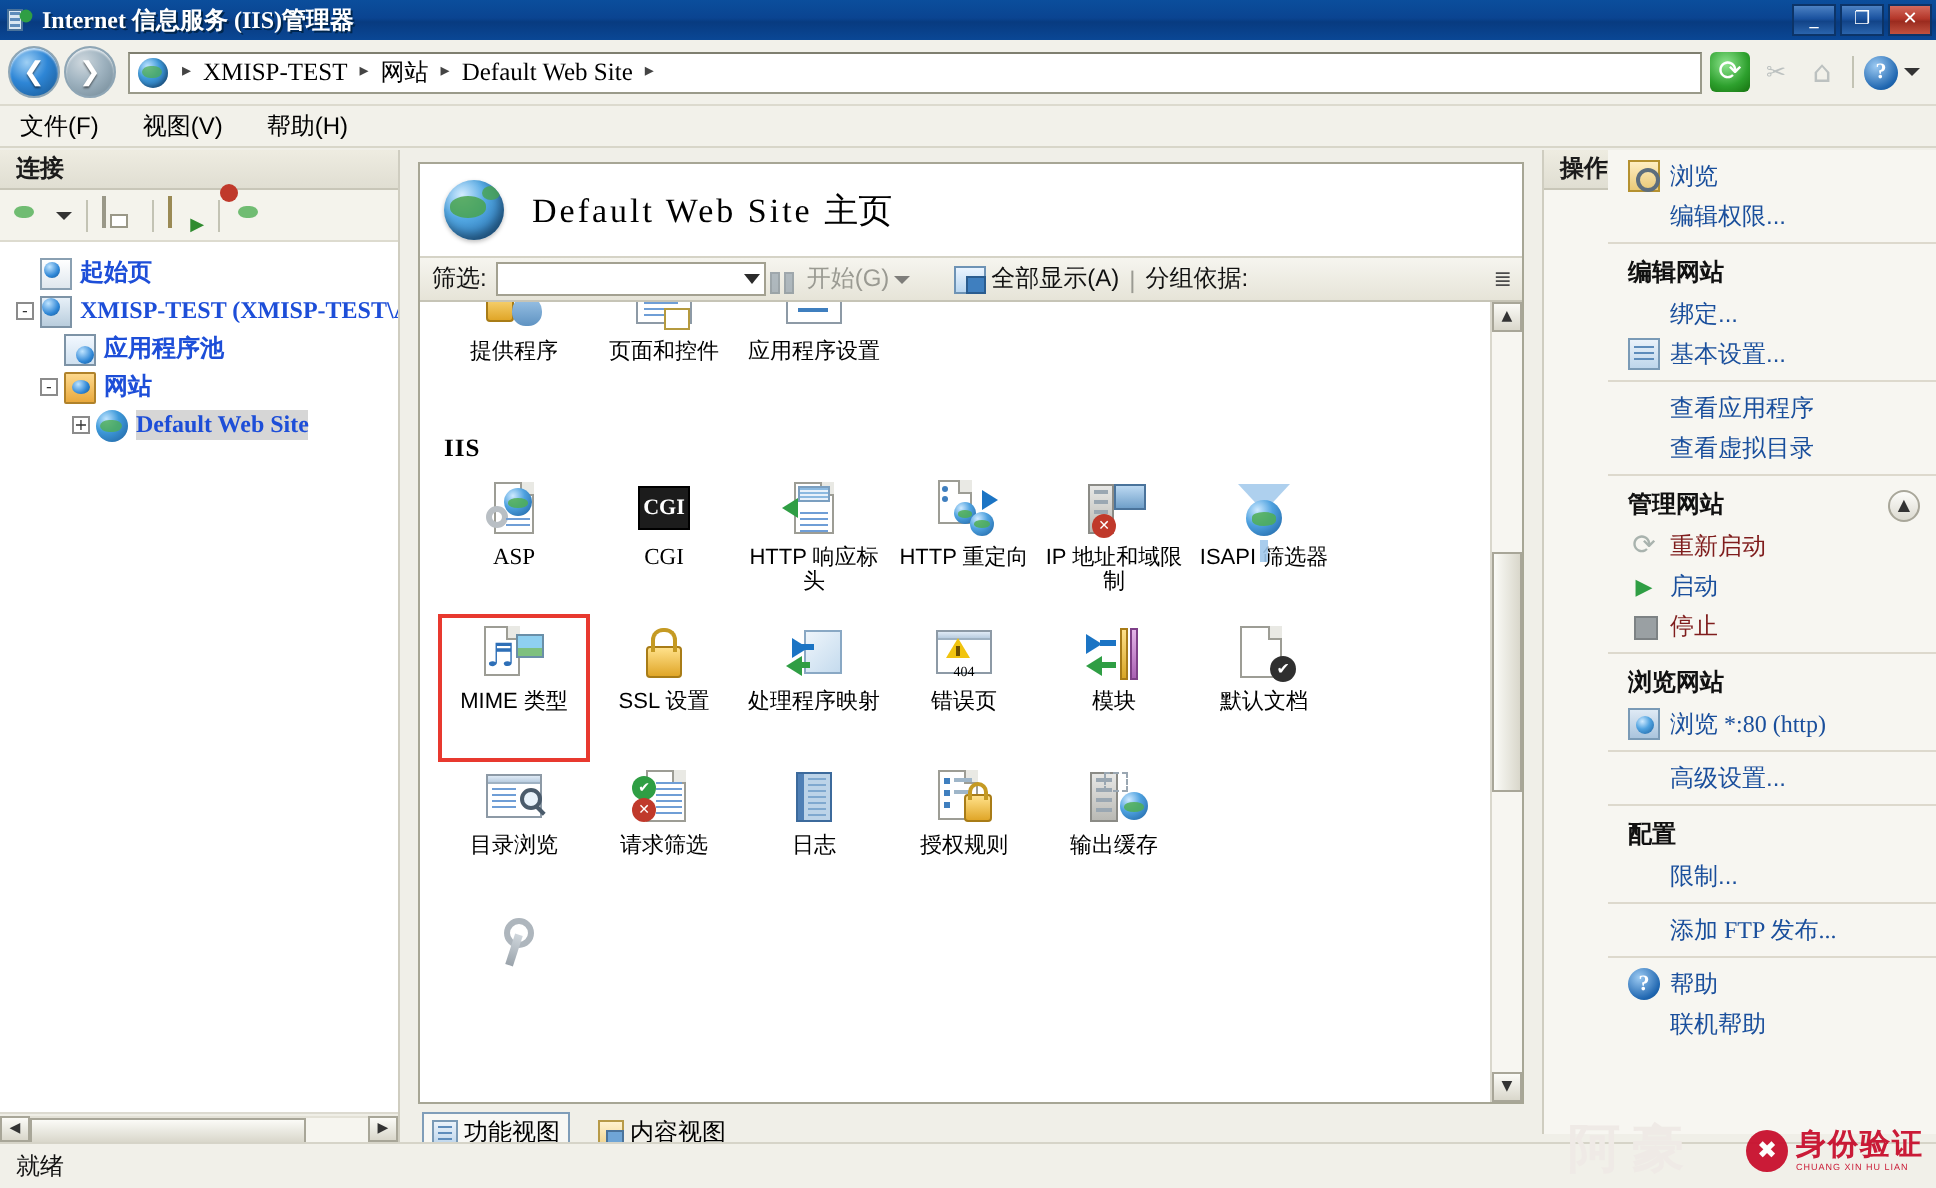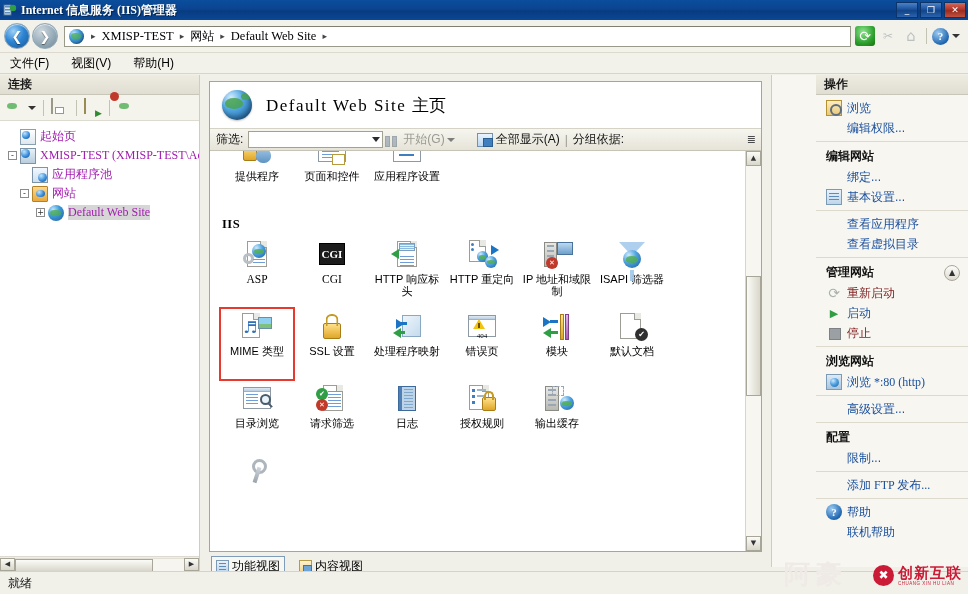--- a/index.html
+++ b/index.html
@@ -149,21 +149,21 @@
   .lt.stop .g::after{content:"";position:absolute;left:2px;top:4px;width:10px;height:6px;background:#4fae54;border-radius:50%/60%;opacity:.8;}
 
   #tree{ flex:1 1 auto; overflow:hidden; padding:6px 0 0 6px; position:relative;}
   .tnode{ display:flex; align-items:center; height:19px; white-space:nowrap; }
   .exp{
     width:9px;height:9px;border:1px solid #8b8b8b;background:#fff;
     font-size:8px;line-height:7px;text-align:center;color:#333;
     font-family:"DejaVu Sans",sans-serif; margin-right:3px; flex:0 0 auto;
     cursor:pointer;
   }
-  .tlabel{ font-size:12px; color:#a21caf; }
+  .tlabel{ font-size:12px; color:#1d4ed8;font-weight:bold; }
   .tlabel.mono{ font-family:"Liberation Serif",serif; font-size:12px; }
   .tlabel.sel{ background:#d6d6d6; }
   .ico{ width:16px;height:16px;margin-right:4px;flex:0 0 auto;position:relative;}
   .ico.home{background:linear-gradient(to bottom,#fff,#dfe7ee);border:1px solid #8aa0b2;}
   .ico.home::after{content:"";position:absolute;left:1px;top:1px;width:8px;height:8px;border-radius:50%;
     background: radial-gradient(circle at 35% 30%, #bfe4ff, #2e86d6 60%, #17558f);}
   .ico.server{background:linear-gradient(to bottom,#e7f0f8,#b9cddd);border:1px solid #7d93a6;}
   .ico.server::after{content:"";position:absolute;left:0;top:0;width:9px;height:9px;border-radius:50%;
     background: radial-gradient(circle at 35% 30%, #bfe4ff, #2e86d6 60%, #17558f);}
   .ico.pool{background:linear-gradient(to bottom,#f2f8ff,#cfe0ef);border:1px solid #7d93a6;}
@@ -320,21 +320,21 @@
   .vtab .ti.feat{background:linear-gradient(to bottom,#eaf2fa,#bed6ec);border:1px solid #7a9ab6;}
   .vtab .ti.feat::after{content:"";position:absolute;left:2px;top:2px;right:2px;bottom:2px;
     background:repeating-linear-gradient(to bottom,#5d8cbb 0 1px,transparent 1px 3px);}
   .vtab .ti.cont{background:linear-gradient(to bottom,#fff2cf,#f0d592);border:1px solid #b79a48;}
   .vtab .ti.cont::after{content:"";position:absolute;right:-1px;bottom:-1px;width:7px;height:6px;background:#6fa5d6;border:1px solid #4a739b;}
 
   
   #right{
     position:absolute; right:0; top:0; bottom:4px; width:197px;
     background:#f7f6f1; border-left:1px solid #cfcdc0;
-    display:flex; flex-direction:column;padding-left:44px;
+    display:flex; flex-direction:row;
   }
   #right .panel-head{ background:linear-gradient(to bottom,#eeece1,#e0ded2); }
   #actions{ flex:1 1 auto; overflow:hidden; }
   .agroup{ border-bottom:1px solid #ddd9cd; padding:3px 0; }
   .agroup:last-child{ border-bottom:none; }
   .ghead{
     font-weight:bold; font-size:12px; color:#111; padding:3px 0 2px 10px;
     display:flex; align-items:center;
   }
   .ghead .coll{
@@ -861,16 +861,16 @@
 </div>
 
 <div id="statusbar">
   <span>就绪</span>
 </div>
 
 <div id="wm-ahao">阿豪</div>
 <div id="wm-brand">
   <span class="logo"></span>
   <span class="bt">
-    <span class="b1">创新互联</span>
+    <span class="b1">身份验证</span>
     <span class="b2">CHUANG XIN HU LIAN</span>
   </span>
 </div>
 
 </body></html>

